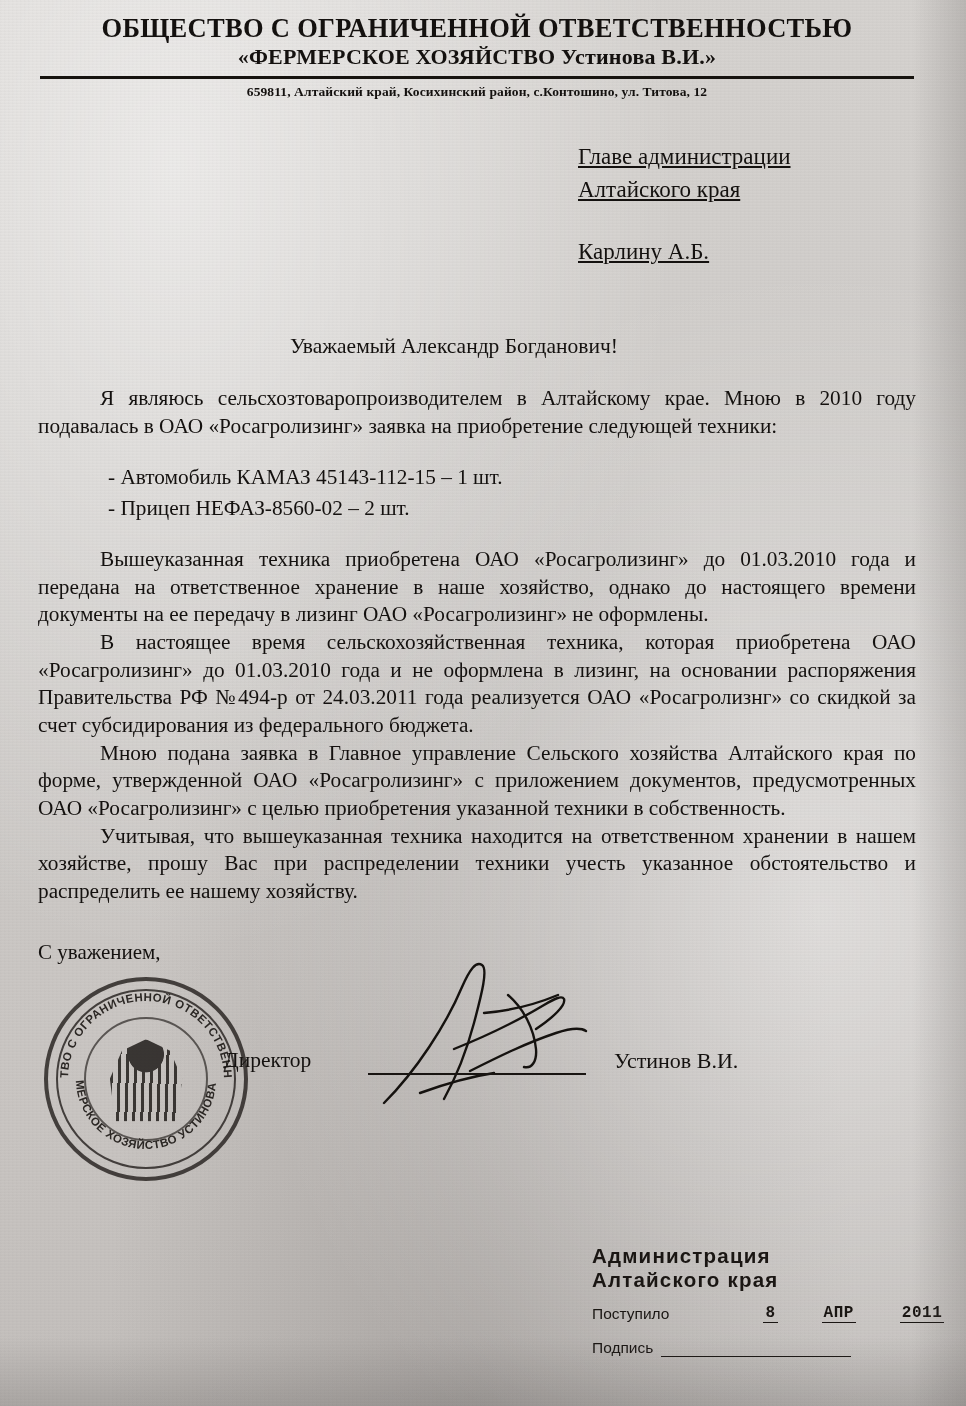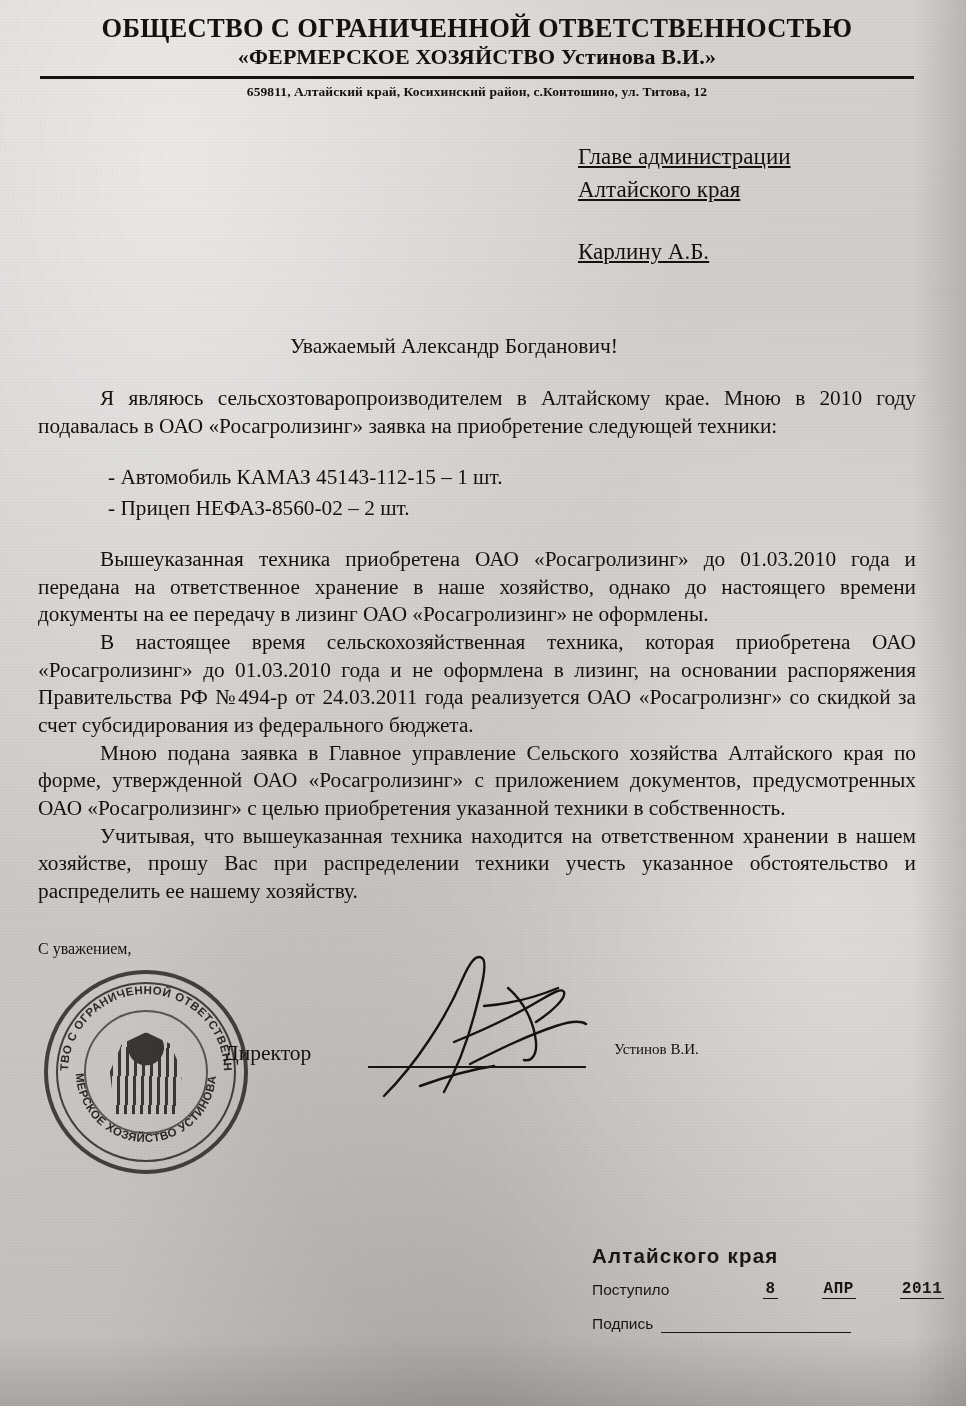--- a/index.html
+++ b/index.html
@@ -111,21 +111,21 @@
     margin: 22px 0 22px 0;
     padding-left: 70px;
     font-size: 21.3px;
     line-height: 1.45;
   }
   .tech-list div { white-space: nowrap; }
 
   
   .closing {
     margin-top: 34px;
-    font-size: 16px;
+    font-size: 21px;
   }
   .sign-area {
     position: relative;
     margin-top: 28px;
     height: 210px;
   }
   .sign-title {
     position: absolute;
     left: 186px;
     top: 55px;
@@ -136,21 +136,21 @@
     left: 330px;
     top: 80px;
     width: 218px;
     height: 2px;
     background: #191512;
   }
   .sign-name {
     position: absolute;
     left: 576px;
     top: 55px;
-    font-size: 15px;
+    font-size: 22px;
   }
 
   
   .stamp {
     position: absolute;
     left: 6px;
     top: -16px;
     width: 204px;
     height: 204px;
   }
@@ -331,20 +331,21 @@
         <path d="M62,140 C84,132 110,124 136,120"></path>
       </g>
     </svg>
 
     <div class="sign-title">Директор</div>
     <div class="sign-line"></div>
     <div class="sign-name">Устинов В.И.</div>
   </div>
 
   <div class="incoming">
+    <div class="title1">Администрация</div>
     <div class="title2">Алтайского края</div>
 
     <div class="row">
       <span class="lbl">Поступило</span>
       <span class="blank" style="width:26px"></span>
       <span class="date-stamp">8</span>
       <span class="date-stamp">АПР</span>
       <span class="date-stamp">2011</span>
       <span class="lbl" style="margin-left:8px">20</span>
       <span class="blank" style="width:26px"></span>

